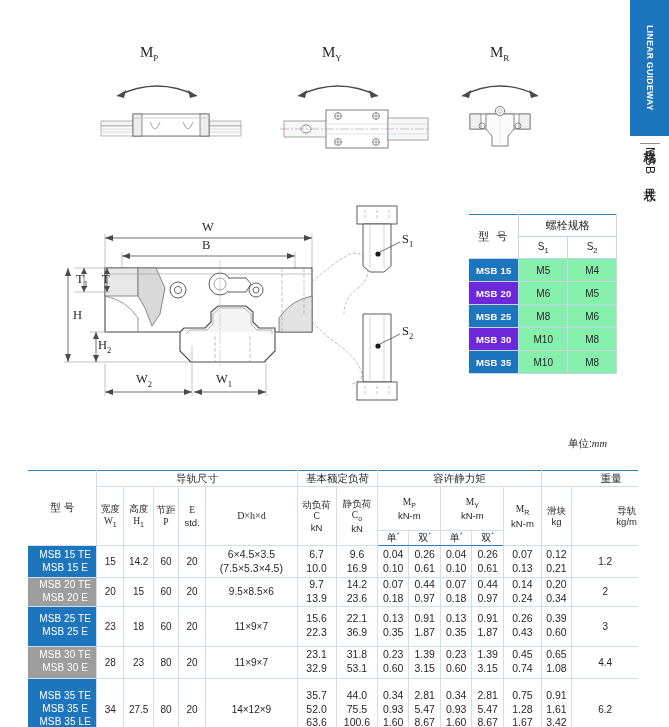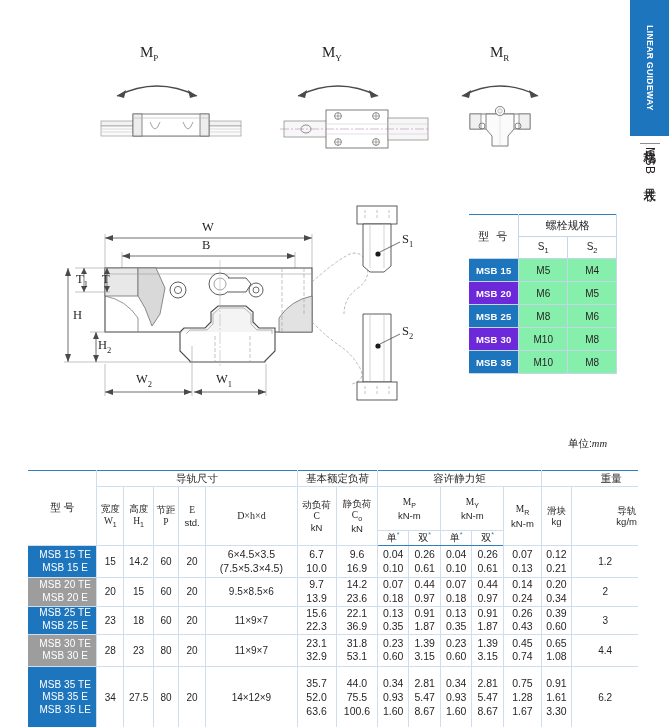--- a/index.html
+++ b/index.html
@@ -610,21 +610,21 @@
           <td class="numstack">
             <span>0.14</span><br><span>0.24</span>
           </td>
           <td class="numstack">
             <span>0.20</span><br><span>0.34</span>
           </td>
           <td class="noR">2</td>
         </tr>
 
         <tr class="rowblue">
-          <td class="model-cell mc-blue" style="height:28px">
+          <td class="model-cell mc-blue" style="height:40px">
             <span>MSB 25 TE</span><br><span>MSB 25 E</span>
           </td>
           <td>23</td>
           <td>18</td>
           <td>60</td>
           <td>20</td>
           <td>11×9×7</td>
           <td class="numstack">
             <span>15.6</span><br><span>22.3</span>
           </td>
@@ -712,21 +712,21 @@
           <td class="numstack">
             <span>0.34</span><br><span>0.93</span><br><span>1.60</span>
           </td>
           <td class="numstack">
             <span>2.81</span><br><span>5.47</span><br><span>8.67</span>
           </td>
           <td class="numstack">
             <span>0.75</span><br><span>1.28</span><br><span>1.67</span>
           </td>
           <td class="numstack">
-            <span>0.91</span><br><span>1.61</span><br><span>3.30</span>
+            <span>0.91</span><br><span>1.61</span><br><span>3.42</span>
           </td>
           <td class="noR">6.2</td>
         </tr>
       </tbody>
     </table>
   </div>
 
 </div>
 
 </body></html>

